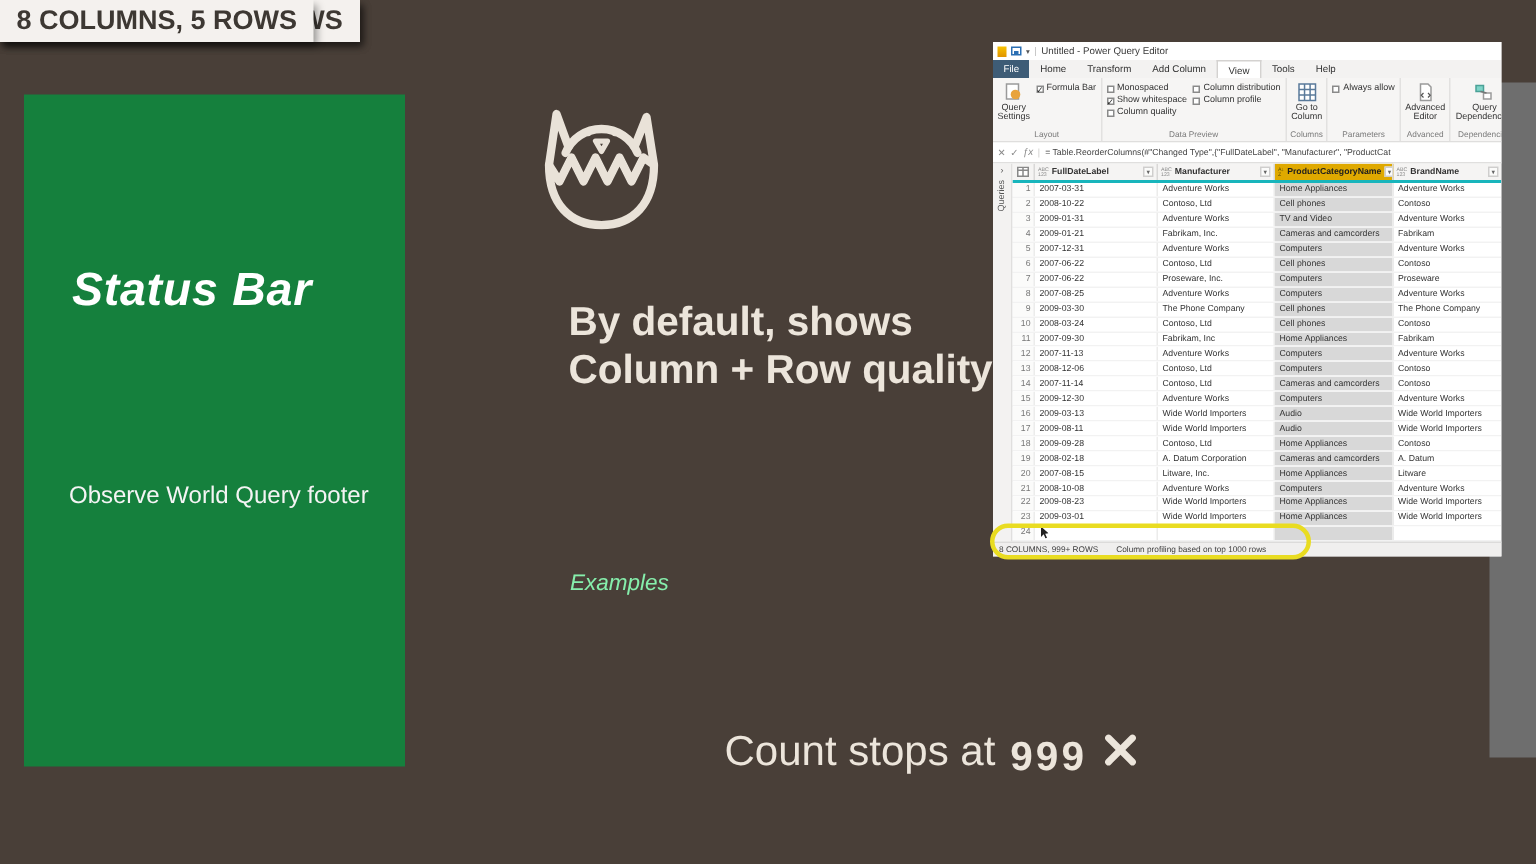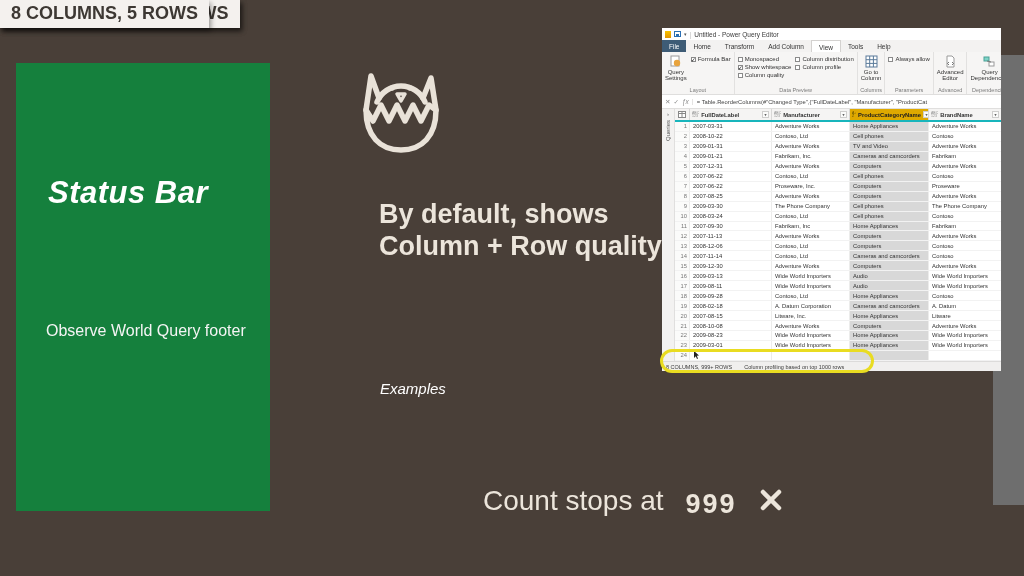--- a/index.html
+++ b/index.html
@@ -11,28 +11,28 @@
   .gray-band { position:absolute; left:993px; top:55px; width:31px; height:450px; background:#6e6e6e; }
 
   
   .left-panel { position:absolute; left:0; top:63px; width:254px; height:448px; background:#15803d;margin-left:16px; }
   .panel-title { position:absolute; left:32px; top:112px; font-size:31px; font-weight:bold; font-style:italic; color:#ffffff; letter-spacing:.5px; }
   .panel-subtitle { position:absolute; left:30px; top:259px; font-size:16px; color:#f4f4f4; }
 
   
   .chick { position:absolute; left:356px; top:58px; }
   .center-text { position:absolute; left:379px; top:198px; font-size:27px; line-height:32px; color:#ece5db;font-weight:bold; }
-  .examples-label { position:absolute; left:380px; top:380px; font-size:15px; font-style:italic; color:#ffffff; }
+  .examples-label { position:absolute; left:380px; top:380px; font-size:15px; font-style:italic; color:#86efac; }
 
   .example-box { position:absolute; background:#f4f1ee; color:#3d3833; font-size:18px; font-weight:bold; padding:3px 11px 4px 11px; white-space:nowrap; box-shadow:2px 3px 5px rgba(0,0,0,.38); }
   .example-box:nth-of-type(1) { left:453px; top:404px; }
   .example-box:nth-of-type(2) { left:628px; top:404px; }
   .example-box:nth-of-type(3) { left:823px; top:402px; }
 
-  .footer-line { position:absolute; left:483px; top:485px; font-size:28px; color:#ece5db; display:flex; align-items:center; gap:22px; }
+  .footer-line { position:absolute; left:483px; top:485px; font-size:28px; color:#ece5db; display:flex; align-items:center; gap:10px; }
   .footer-num { font-size:27px; font-weight:bold; letter-spacing:2px; position:relative; top:3px; }
   .footer-x { position:relative; top:2px; }
 
   
   .pqwin { position:absolute; left:662px; top:28px; width:339px; height:343px; background:#fff; font-family:"Liberation Sans", sans-serif; display:flex; flex-direction:column; overflow:hidden; }
   .pq-title { height:12px; background:#fff; display:flex; align-items:center; gap:3px; padding-left:3px; font-size:6.5px; color:#3b3b3b; flex:none; }
   .pq-logo { width:6px; height:7px; background:linear-gradient(#f8c200,#e09400); }
   .pq-save { width:7px; height:6px; border:1px solid #2b6fb3; position:relative; }
   .pq-save::after { content:""; position:absolute; left:1px; top:2px; width:3px; height:2px; background:#2b6fb3; }
   .pq-caret { color:#555; font-size:5px; }

